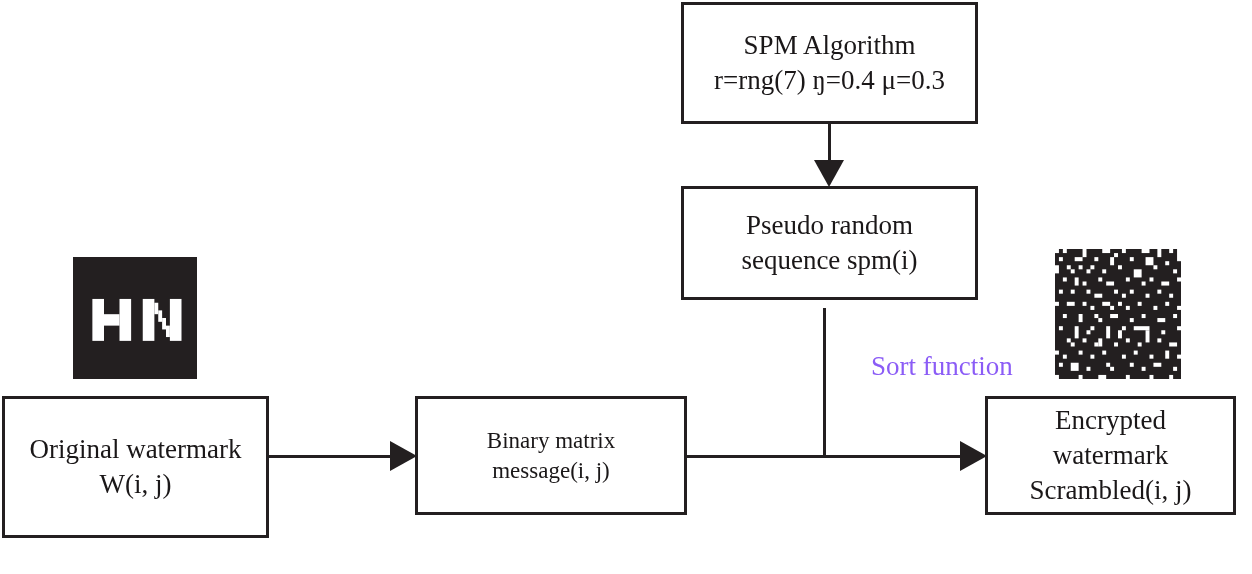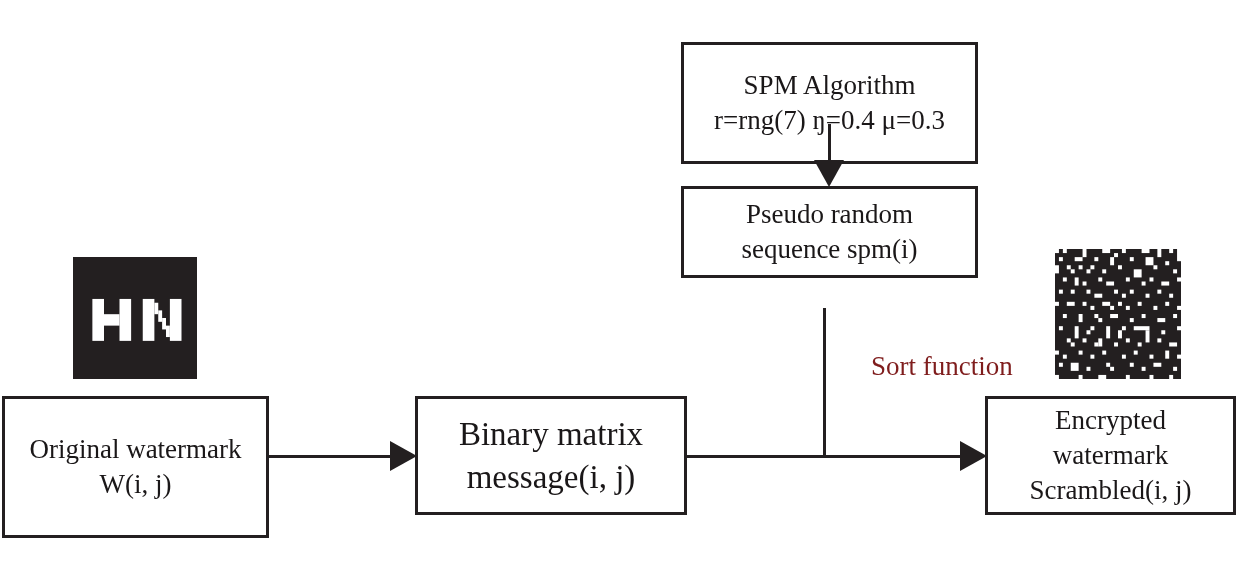--- a/index.html
+++ b/index.html
@@ -35,24 +35,24 @@
     text-align: center;
     line-height: 1.30;
     color: #1a1718;
   }
   .node .label {
     display: block;
     white-space: pre-line;
     padding: 0 6px;
   }
 
-  #node-spm      { left: 681px;  top: 2px;   width: 297px; height: 122px; font-size: 27px; margin-top: 40px; }
-  #node-pseudo   { left: 681px;  top: 186px; width: 297px; height: 92px; font-size: 27px; }
+  #node-spm      { left: 681px;  top: 2px;   width: 297px; height: 122px; font-size: 27px; }
+  #node-pseudo   { left: 681px;  top: 186px; width: 297px; height: 114px; font-size: 27px; }
   #node-original { left: 2px;    top: 396px; width: 267px; height: 142px; font-size: 27px; }
-  #node-binary   { left: 415px;  top: 396px; width: 272px; height: 119px; font-size: 33px; }
+  #node-binary   { left: 415px;  top: 396px; width: 272px; height: 119px; font-size: 23px; }
   #node-encrypted{ left: 985px;  top: 396px; width: 251px; height: 119px; font-size: 27px; }
 
   
   .edge {
     position: absolute;
     background: #231f20;
   }
   .edge-h { height: 3px; }
   .edge-v { width: 3px; }
 
@@ -81,21 +81,21 @@
     border-left: 27px solid #231f20;
   }
   #arrow-to-pseudo  { left: 814px; top: 160px; }
   #arrow-to-binary  { left: 390px; top: 441px; }
   #arrow-to-encrypt { left: 960px; top: 441px; }
 
   
   .caption {
     position: absolute;
     font-size: 27px;
-    color: #7f1d1d;
+    color: #8b5cf6;
     white-space: nowrap;
   }
   #caption-sort  { left: 871px; top: 351px; }
   #caption-binar { left: 272px; top: 534px; }
 
   
   .bitmap {
     position: absolute;
     image-rendering: pixelated;
     background: #231f20;

